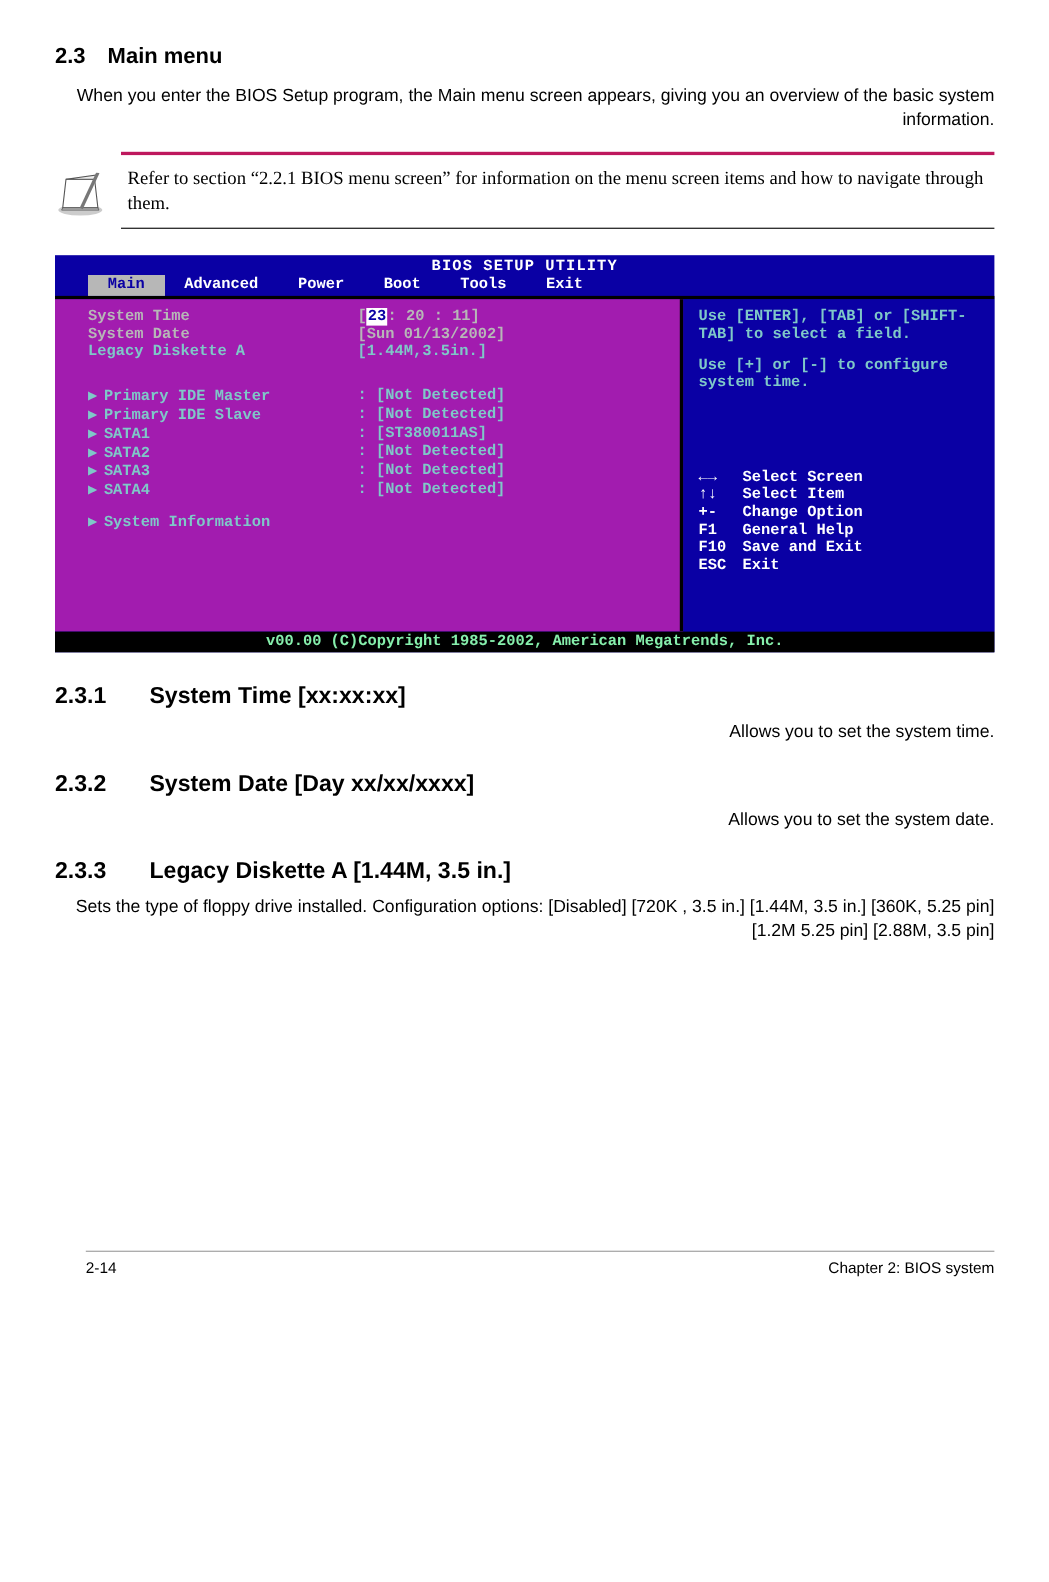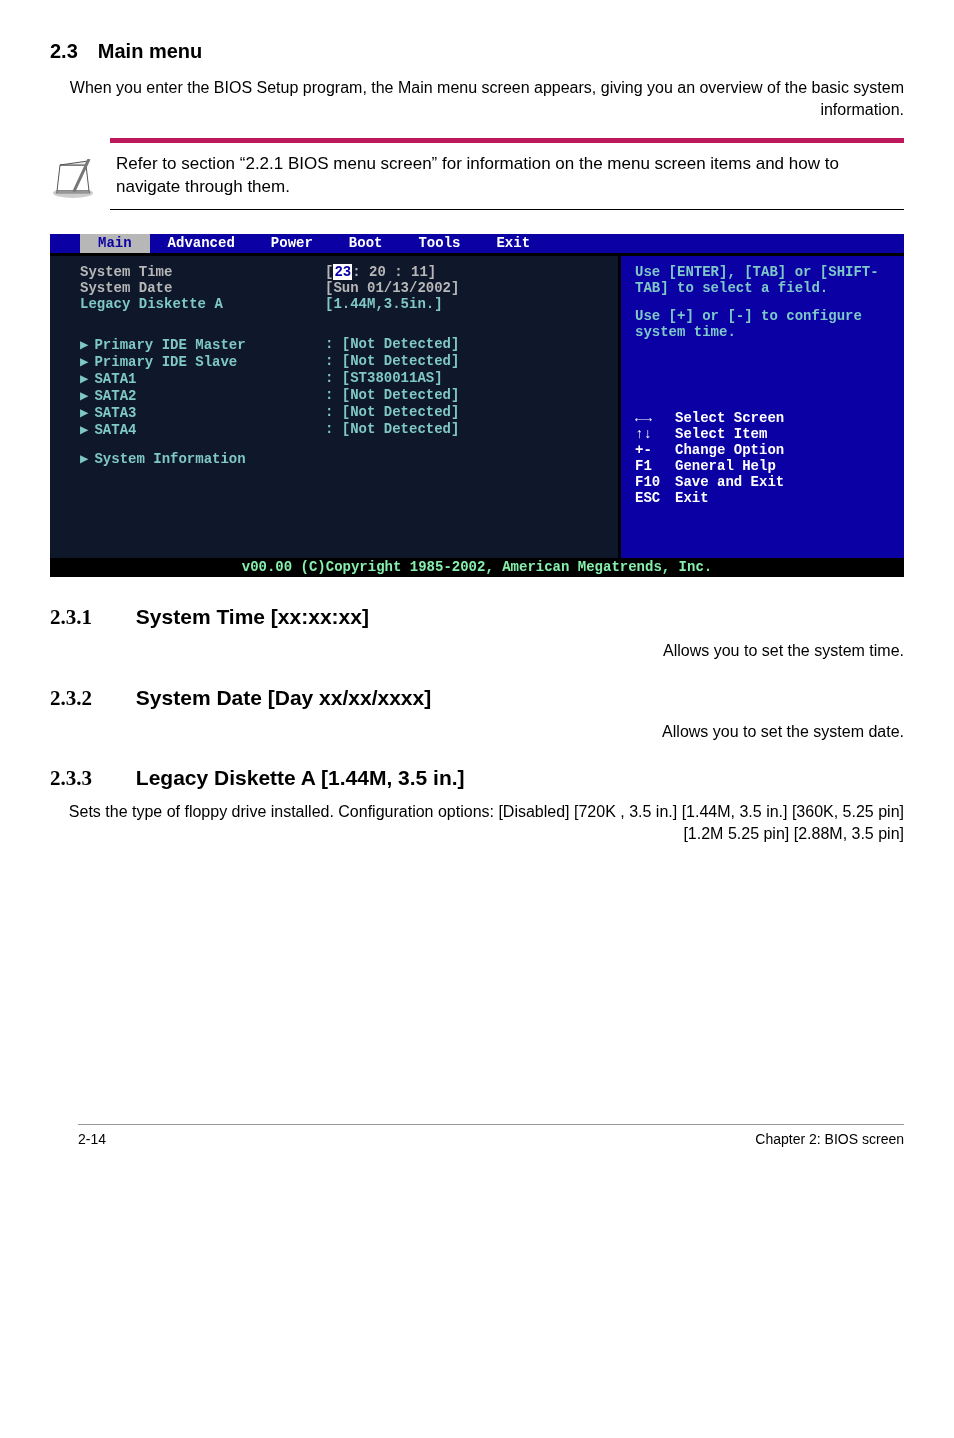--- a/index.html
+++ b/index.html
@@ -16,27 +16,28 @@
     font-weight: bold;
     margin: 0 0 14px 0;
   }
   p.body-text {
     font-size: 16px;
     line-height: 1.35;
     margin: 0 0 14px 0;
     text-align: right;
   }
   .note-box {
-    border-top: 5px solid #be185d;
+    border-top: 3px solid #be185d;
     border-bottom: 1px solid #000;
     padding: 10px 0 10px 0;
     margin: 18px 0 24px 60px;
     display: flex;
     align-items: flex-end;
     gap: 20px;
+    font-family: Liberation Serif, serif;
   }
   .note-icon {
     width: 46px;
     height: 40px;
     margin-left: -60px;
     flex: 0 0 auto;
   }
   .note-text {
     font-size: 17px;
     line-height: 1.35;
@@ -66,21 +67,21 @@
   .bios-tab.selected {
     background: #b7b7b7;
     color: #0a00a4;
   }
   .bios-body {
     display: flex;
     border-top: 3px solid #000;
   }
   .bios-left {
     flex: 1 1 auto;
-    background: #0f172a;
+    background: #a21caf;
     padding: 8px 18px 14px 30px;
     border-right: 3px solid #000;
     min-height: 280px;
     position: relative;
   }
   .bios-right {
     width: 255px;
     background: #0a00a4;
     padding: 8px 14px 14px 14px;
     color: #7fc8c8;
@@ -103,21 +104,21 @@
     color: #86efac;
     text-align: center;
     padding: 1px 0 2px 0;
     font-weight: bold;
   }
   h2.sub-title {
     font-size: 21px;
     font-weight: bold;
     margin: 24px 0 10px 0;
   }
-  h2.sub-title .num { display:inline-block; width:80px;font-family:Liberation Serif, serif; }
+  h2.sub-title .num { display:inline-block; width:80px; }
   .page-footer {
     display: flex;
     justify-content: space-between;
     font-size: 14px;
     margin-top: 280px;
     border-top: 1px solid #999;
     padding-top: 6px;
     margin-left: 28px;
   }
   .hl { background: #fff; color: #0a00a4; padding: 0 1px;}
@@ -133,20 +134,21 @@
     <ellipse cx="23" cy="34" rx="20" ry="5" fill="#ccc"></ellipse>
     <path d="M7 32 L39 32 L36 6 L10 6 Z" fill="#fff" stroke="#555" stroke-width="1"></path>
     <path d="M6 34 L40 34 L39 32 L7 32 Z" fill="#bbb" stroke="#555" stroke-width="0.7"></path>
     <path d="M10 6 L38 2 L36 6 Z" fill="#eee" stroke="#555" stroke-width="1"></path>
     <rect x="30" y="-2" width="3" height="36" fill="#777" transform="rotate(25 31 16)"></rect>
   </svg>
   <div class="note-text">Refer to section “2.2.1 BIOS menu screen” for information on the menu screen items and how to navigate through them.</div>
 </div>
 
 <div class="bios-outer">
+  <div class="bios-title">BIOS SETUP UTILITY</div>
   <div class="bios-tabs" id="bios-tabs">
       <div class="bios-tab selected">Main</div>
       <div class="bios-tab">Advanced</div>
       <div class="bios-tab">Power</div>
       <div class="bios-tab">Boot</div>
       <div class="bios-tab">Tools</div>
       <div class="bios-tab">Exit</div>
     </div>
   <div class="bios-body">
     <div class="bios-left" id="bios-left">
@@ -223,14 +225,14 @@
 <p class="body-text">Allows you to set the system date.</p>
 
 <h2 class="sub-title">
   <span class="num">2.3.3</span>
   <span>Legacy Diskette A [1.44M, 3.5 in.]</span>
 </h2>
 <p class="body-text">Sets the type of floppy drive installed. Configuration options: [Disabled] [720K , 3.5 in.] [1.44M, 3.5 in.] [360K, 5.25 pin] [1.2M 5.25 pin] [2.88M, 3.5 pin]</p>
 
 <div class="page-footer">
   <span>2-14</span>
-  <span>Chapter 2: BIOS screen</span>
+  <span>Chapter 2: BIOS system</span>
 </div>
 
 </body></html>

